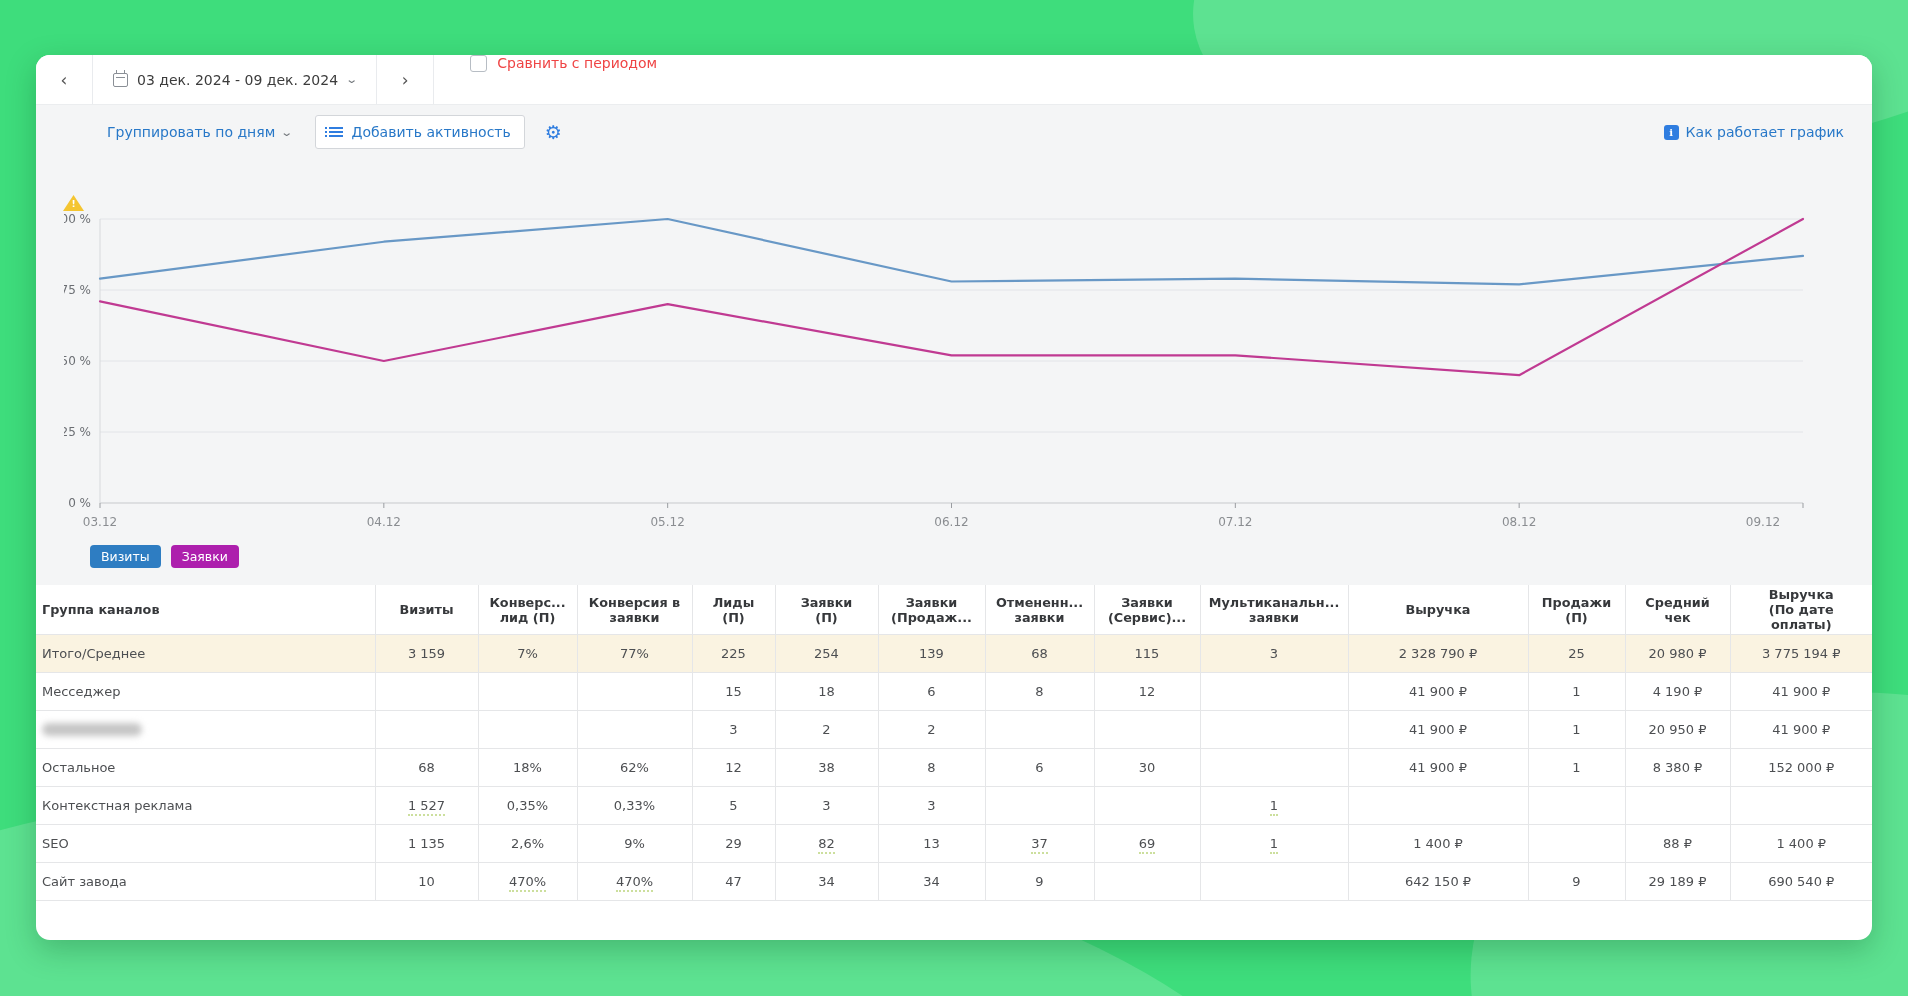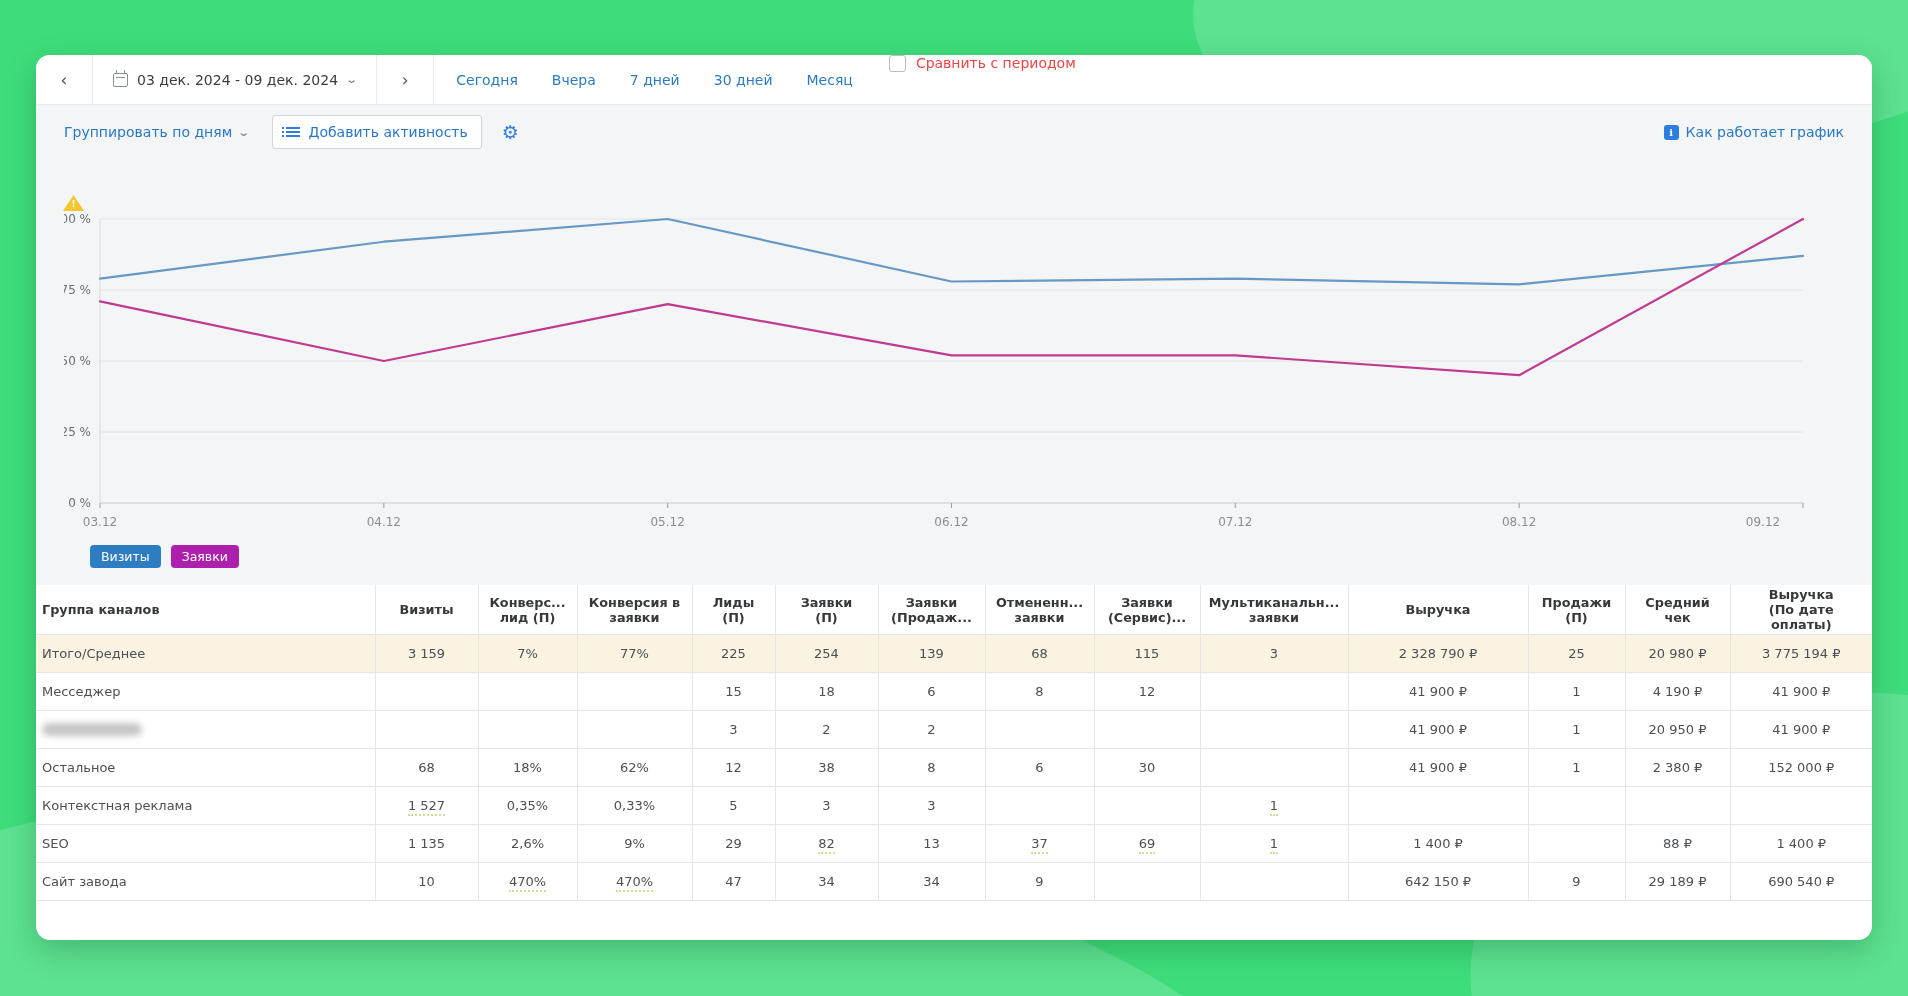--- a/index.html
+++ b/index.html
@@ -25,21 +25,21 @@
   .cal-ico:after { content:""; position:absolute; left:2px; right:2px; top:3px; border-top:1.5px solid #8a8f96; }
   .chev-down { font-size:11px; color:#707必57a; color:#70757a; transform:scaleX(1.4); }
   .qlinks { display:flex; align-items:center; gap:34px; padding-left:22px; }
   .qlink { color:#2b7ac1; cursor:pointer; text-decoration:none; }
   .compare { display:flex; align-items:flex-start; gap:10px; margin-left:36px; color:#ef4444; }
   .checkbox { width:17px; height:17px; border:1.5px solid #b7bdc4; border-radius:3px; background:#fff; cursor:pointer; }
 
   
   .graybox { height:480px; background:#f4f5f6; position:relative; }
   .toolbar2 { height:46px; display:flex; align-items:center; padding:8px 28px 0 28px; font-size:14px; }
-  .group-by { color:#2878c8; display:flex; align-items:center; gap:7px; cursor:pointer; }
+  .group-by { color:#2878c8; display:flex; align-items:center; gap:7px; cursor:pointer;margin-left:43px; }
   .add-act { margin-left:24px; background:#fff; border:1px solid #d3d6da; border-radius:3px; height:30px;
              display:flex; align-items:center; gap:8px; padding:16px 13px; color:#2878c8; cursor:pointer; }
   .list-ico { display:inline-flex; flex-direction:column; gap:2px; }
   .list-ico i { display:block; width:14px; height:2px; background:#2f7de0; position:relative; }
   .list-ico i:before { content:""; position:absolute; left:-4px; top:0; width:2px; height:2px; background:#2f7de0; }
   .gear { margin-left:20px; color:#2f7de0; font-size:19px; cursor:pointer; line-height:1; }
   .how-works { margin-left:auto; color:#2878c8; display:flex; align-items:center; gap:7px; cursor:pointer; }
   .info-ico { width:15px; height:15px; background:#2f7de0; border-radius:3px; color:#fff; font-size:10px; font-weight:bold;
               display:inline-flex; align-items:center; justify-content:center; font-family:"DejaVu Serif","Liberation Serif",serif; }
   .warn { position:absolute; left:27px; top:90px; width:21px; height:16px; background:#f4c531;
@@ -78,27 +78,20 @@
     <div class="tb-sec date-btn" data-name="date-range-picker">
       <span class="cal-ico" data-name="calendar-icon"></span>
       <span data-name="date-range-label">03 дек. 2024 - 09 дек. 2024</span>
       <span class="chev-down" data-name="chevron-down-icon">⌄</span>
     </div>
     <div class="vdiv" data-name="divider"></div>
     <div class="tb-sec nav-btn" data-name="next-period-button">
       <span data-name="chevron-right-icon">›</span>
     </div>
     <div class="vdiv" data-name="divider"></div>
-    <div class="qlinks tb-sec" data-name="quick-links">
-        <a class="qlink" data-name="quick-link-сегодня">Сегодня</a>
-        <a class="qlink" data-name="quick-link-вчера">Вчера</a>
-        <a class="qlink" data-name="quick-link-7-дней">7 дней</a>
-        <a class="qlink" data-name="quick-link-30-дней">30 дней</a>
-        <a class="qlink" data-name="quick-link-месяц">Месяц</a>
-      </div>
     <div class="compare tb-sec" data-name="compare-with-period">
       <span class="checkbox" data-name="compare-checkbox"></span>
       <span data-name="compare-label">Сравнить с периодом</span>
     </div>
   </div>
 
   <div class="graybox" data-name="chart-section">
     <div class="toolbar2" data-name="chart-toolbar">
       <div class="group-by" data-name="group-by-dropdown">
         <span data-name="group-by-label">Группировать по дням</span>
@@ -257,21 +250,21 @@
           <td data-name="value-cell"><span data-name="value-text">18%</span></td>
           <td data-name="value-cell"><span data-name="value-text">62%</span></td>
           <td data-name="value-cell"><span data-name="value-text">12</span></td>
           <td data-name="value-cell"><span data-name="value-text">38</span></td>
           <td data-name="value-cell"><span data-name="value-text">8</span></td>
           <td data-name="value-cell"><span data-name="value-text">6</span></td>
           <td data-name="value-cell"><span data-name="value-text">30</span></td>
           <td data-name="value-cell"></td>
           <td data-name="value-cell"><span data-name="value-text">41 900 ₽</span></td>
           <td data-name="value-cell"><span data-name="value-text">1</span></td>
-          <td data-name="value-cell"><span data-name="value-text">2 380 ₽</span></td>
+          <td data-name="value-cell"><span data-name="value-text">8 380 ₽</span></td>
           <td data-name="value-cell"><span data-name="value-text">152 000 ₽</span></td>
         </tr>
         <tr data-name="table-row">
           <td data-name="channel-name-cell">Контекстная реклама</td>
           <td data-name="value-cell"><span class="hint" data-name="value-text">1 527</span></td>
           <td data-name="value-cell"><span data-name="value-text">0,35%</span></td>
           <td data-name="value-cell"><span data-name="value-text">0,33%</span></td>
           <td data-name="value-cell"><span data-name="value-text">5</span></td>
           <td data-name="value-cell"><span data-name="value-text">3</span></td>
           <td data-name="value-cell"><span data-name="value-text">3</span></td>

